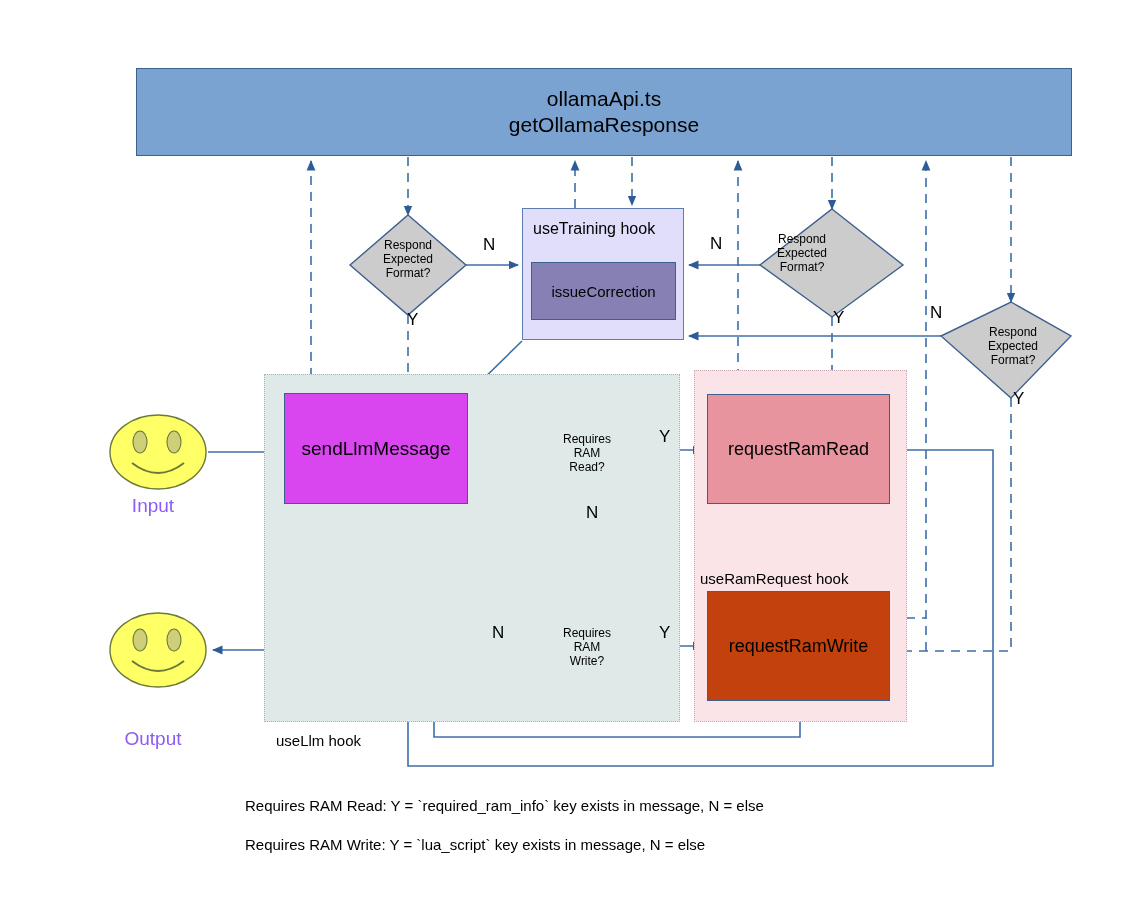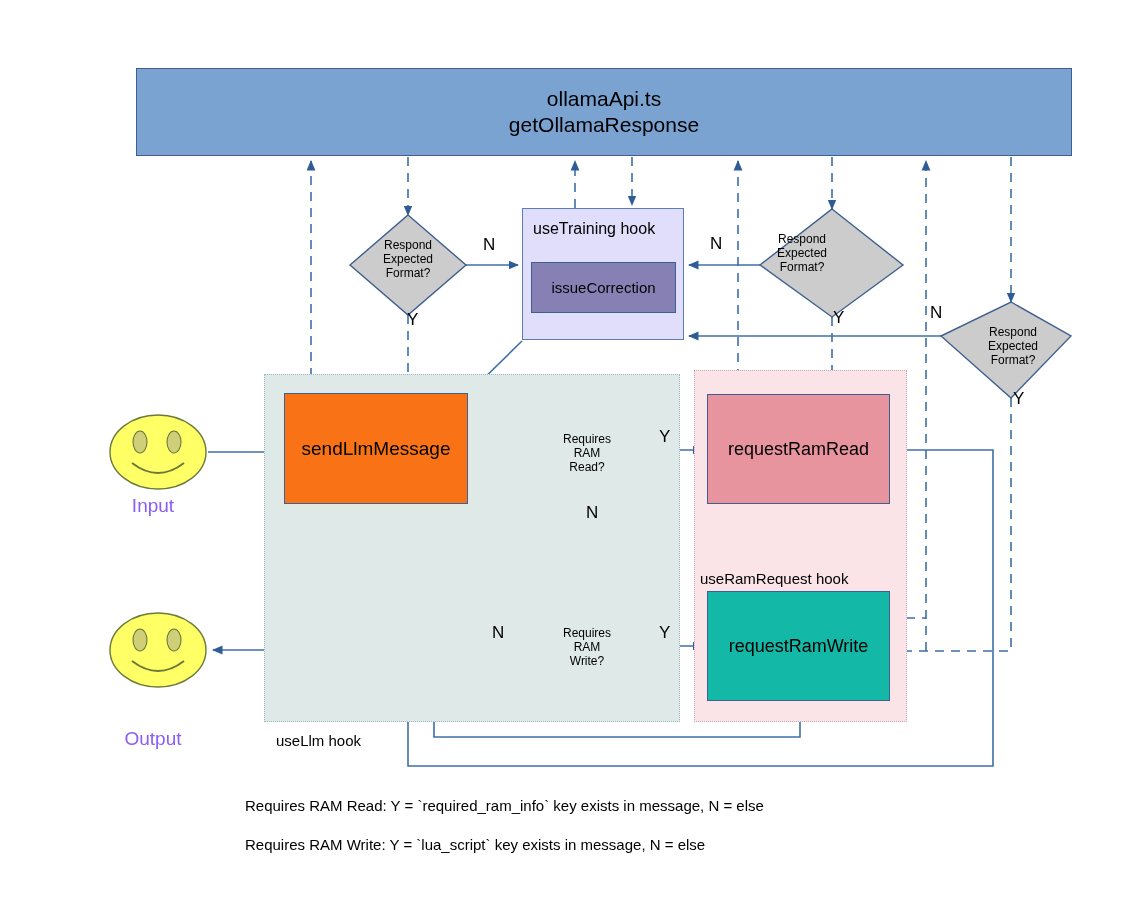--- a/index.html
+++ b/index.html
@@ -18,24 +18,24 @@
   #useLlmBox{left:264px;top:374px;width:416px;height:348px;background:#dfe9e8;border:1px dotted #9fb8c4;}
   #useRamBox{left:694px;top:370px;width:213px;height:352px;background:#fbe4e8;border:1px dotted #c8a8b4;}
   #useTrainingBox{left:522px;top:208px;width:162px;height:132px;background:#e0defa;border:1px solid #5c7db0;}
 
   .hooklabel{position:absolute;font-size:15px;color:#000;white-space:nowrap;}
   #useLlmLabel{left:276px;top:696px;margin-top:36px;}
   #useRamLabel{left:700px;top:538px;margin-top:32px;}
   #useTrainingLabel{left:533px;top:220px;font-size:16px;}
 
   
-  #sendLlm{left:284px;top:393px;width:184px;height:111px;background:#f97316;border:1px solid #3f5f8f;font-size:19px;}
-  #issueCorrection{left:531px;top:262px;width:145px;height:51px;background:#8680b5;border:1px solid #3f5f8f;font-size:15px;}
+  #sendLlm{left:284px;top:393px;width:184px;height:111px;background:#d946ef;border:1px solid #3f5f8f;font-size:19px;}
+  #issueCorrection{left:531px;top:262px;width:145px;height:58px;background:#8680b5;border:1px solid #3f5f8f;font-size:15px;}
   #reqRamRead{left:707px;top:394px;width:183px;height:110px;background:#e8949f;border:1px solid #3f5f8f;font-size:18px;}
-  #reqRamWrite{left:707px;top:591px;width:183px;height:110px;background:#14b8a6;border:1px solid #3f5f8f;font-size:18px;}
+  #reqRamWrite{left:707px;top:591px;width:183px;height:110px;background:#c2410c;border:1px solid #3f5f8f;font-size:18px;}
 
   
   .dlabel{position:absolute;font-size:12px;line-height:1.18;text-align:center;color:#000;white-space:nowrap;}
   #d1lab{left:370px;top:238px;width:76px;}
   #d2lab{left:764px;top:232px;width:76px;}
   #d3lab{left:975px;top:325px;width:76px;}
   #d4lab{left:556px;top:432px;width:62px;}
   #d5lab{left:556px;top:626px;width:62px;}
 
   

